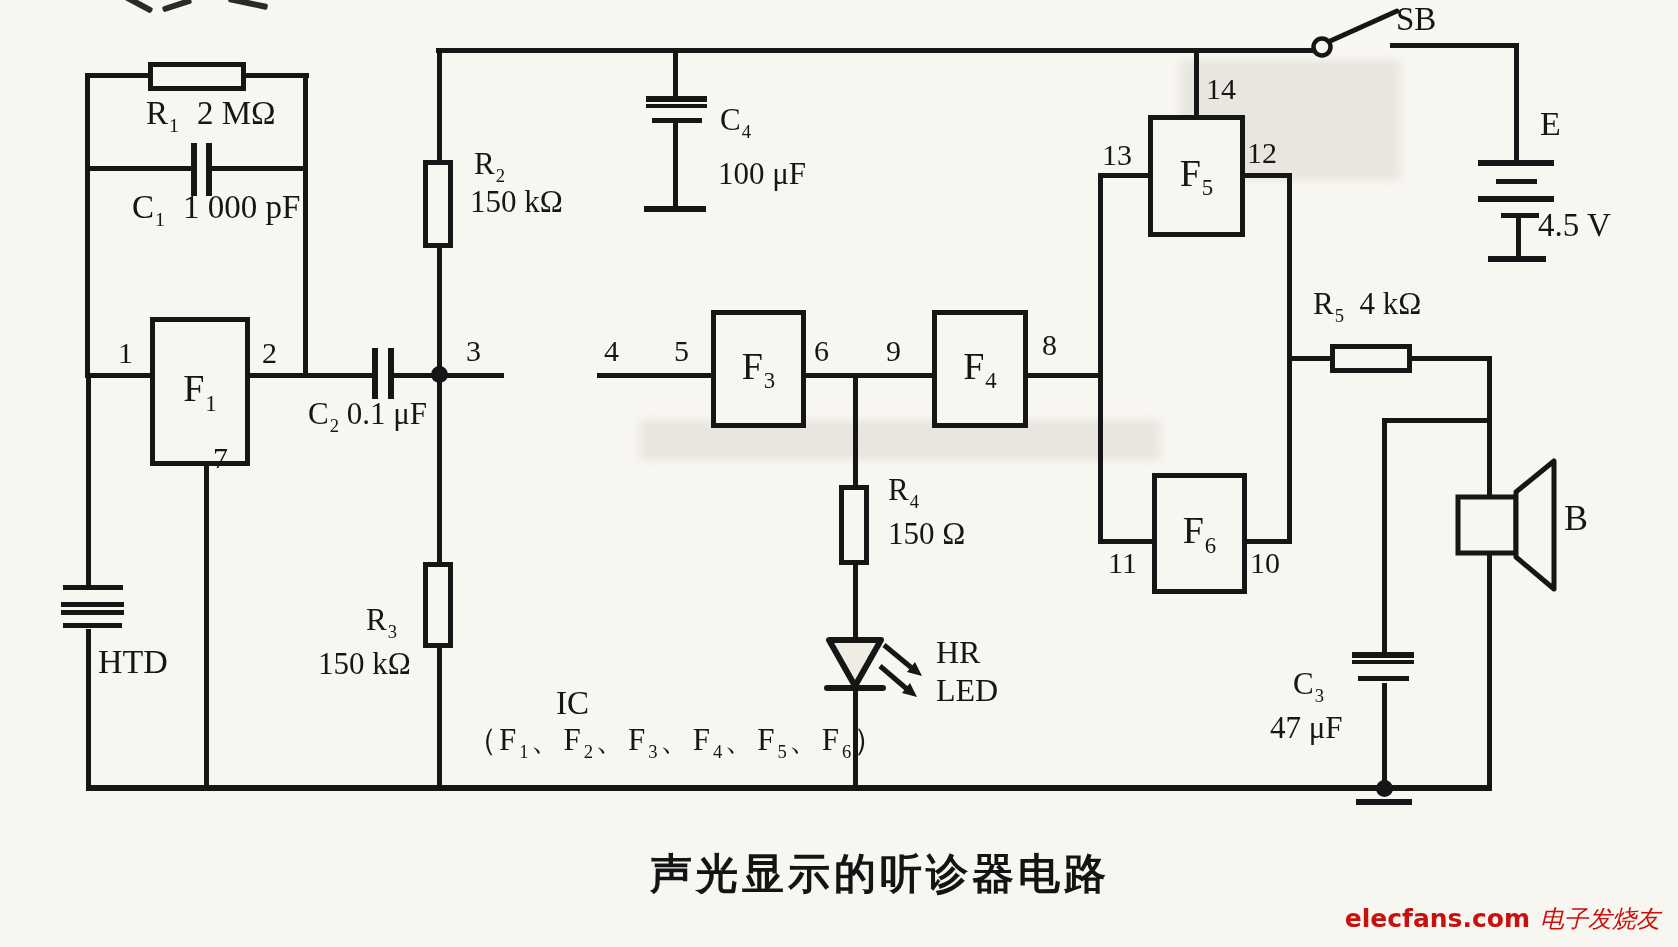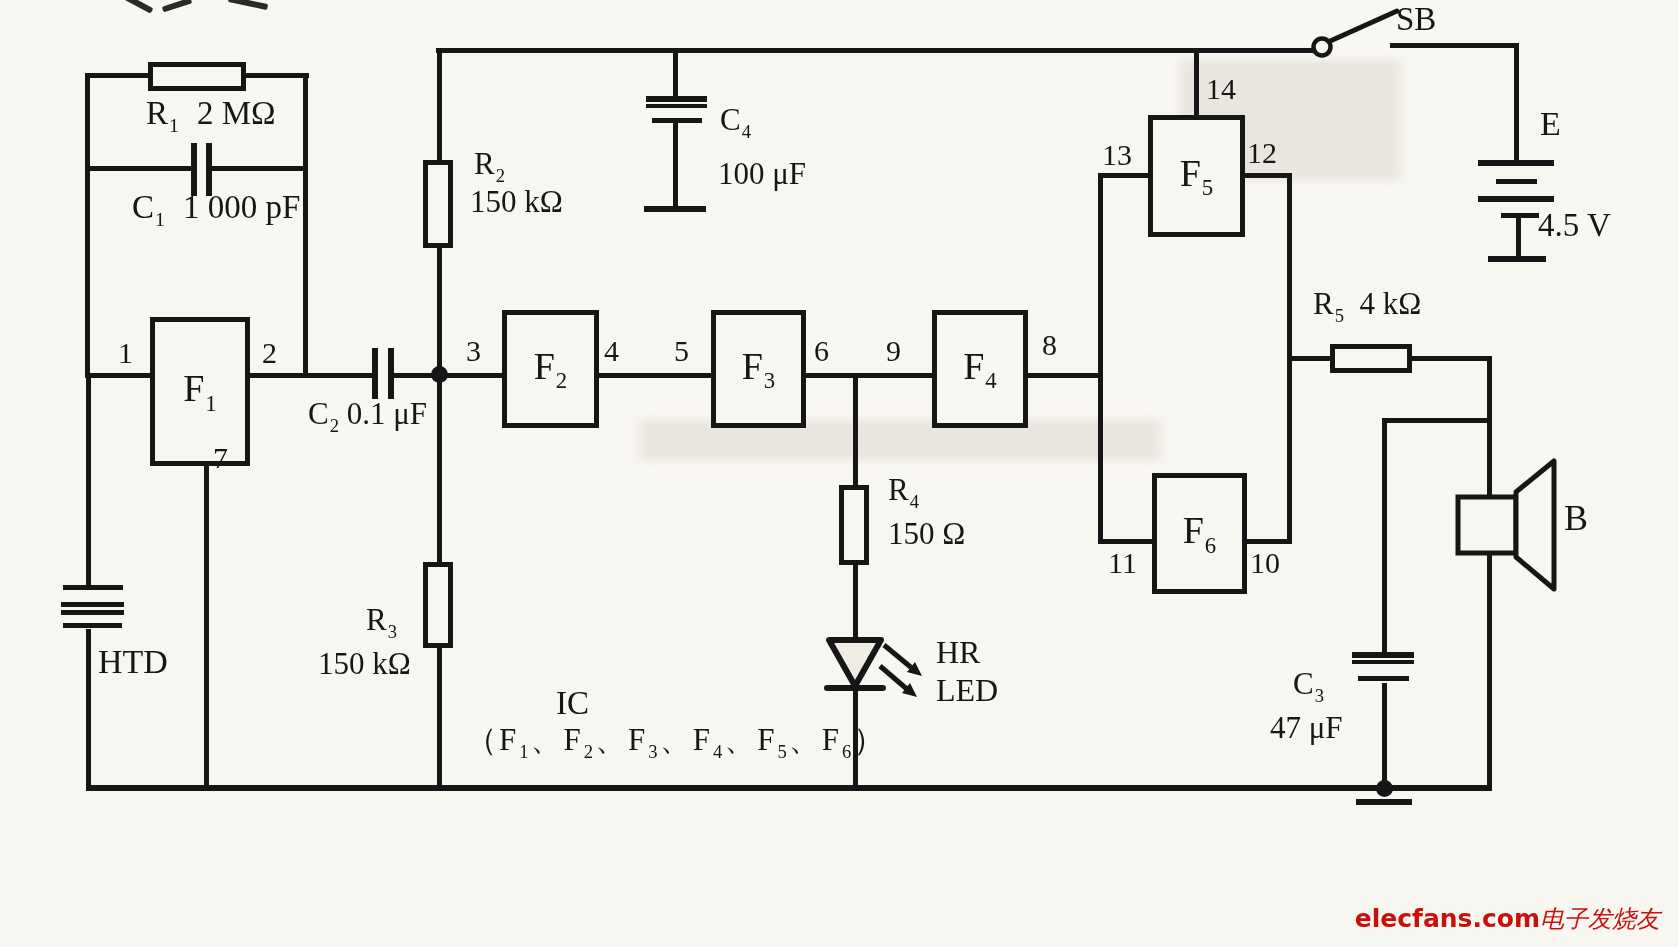--- a/index.html
+++ b/index.html
@@ -22,21 +22,21 @@
   sub { font-size:0.60em; vertical-align:-0.42em; margin-left:1px; }
   .gap { display:inline-block; width:18px; }
   .title {
     position:absolute; font-family:"DejaVu Sans", sans-serif;
     font-weight:bold; font-size:42px; letter-spacing:4px; color:#141414;
   }
   .wm {
     position:absolute; color:#c8100d; font-family:"DejaVu Sans", sans-serif;
     font-weight:bold; font-size:25px; white-space:nowrap;
   }
-  .wm .slogan { font-weight:normal; font-style:italic; margin-left:0; font-size:24px; }
+  .wm .slogan { font-weight:normal; font-style:italic; margin-left:10px; font-size:24px; }
   .pen { position:absolute; background:#2a2a2a; border-radius:2px; }
   .smudge { position:absolute; background:#a49f93; opacity:.18; filter:blur(4px); }
   svg { position:absolute; overflow:visible; }
 </style>
 </head>
 <body>
 
 <div class="canvas">
 
   <div class="pen" style="left:120px;top:0;width:34px;height:6px;transform:rotate(28deg)"></div>
@@ -145,23 +145,20 @@
     <polygon points="112,69 97,65 105,55" fill="#161616"></polygon>
   </svg>
 
   <svg style="left:1448px;top:448px;width:130px;height:155px" viewBox="0 0 130 155">
     <rect x="10" y="49" width="58" height="56" fill="#f8f6f1" stroke="#161616" stroke-width="5"></rect>
     <polygon points="68,44 106,13 106,141 68,109" fill="#f8f6f1" stroke="#161616" stroke-width="5" stroke-linejoin="round"></polygon>
   </svg>
 
   <div class="box" style="left:150px;top:317px;width:100px;height:149px">
     <span class="flabel"><span>F</span><sub>1</sub></span>
-  </div>
-  <div class="box" style="left:502px;top:310px;width:97px;height:118px">
-    <span class="flabel"><span>F</span><sub>2</sub></span>
   </div>
   <div class="box" style="left:711px;top:310px;width:95px;height:118px">
     <span class="flabel"><span>F</span><sub>3</sub></span>
   </div>
   <div class="box" style="left:932px;top:310px;width:96px;height:118px">
     <span class="flabel"><span>F</span><sub>4</sub></span>
   </div>
   <div class="box" style="left:1148px;top:115px;width:97px;height:122px">
     <span class="flabel"><span>F</span><sub>5</sub></span>
   </div>
@@ -223,17 +220,18 @@
   <div class="lbl" style="left:1538px;top:208px;font-size:33px">4.5 V</div>
   <div class="lbl" style="left:1564px;top:500px;font-size:36px">B</div>
   <div class="lbl" style="left:936px;top:636px;font-size:32px">HR</div>
   <div class="lbl" style="left:936px;top:674px;font-size:32px">LED</div>
 
   <div class="lbl" style="left:556px;top:686px;font-size:33px">IC</div>
   <div class="lbl" style="left:466px;top:724px;letter-spacing:2px">
     <span>（</span><span>F</span><sub>1</sub><span>、</span><span>F</span><sub>2</sub><span>、</span><span>F</span><sub>3</sub><span>、</span><span>F</span><sub>4</sub><span>、</span><span>F</span><sub>5</sub><span>、</span><span>F</span><sub>6</sub><span>）</span>
   </div>
 
+  <div class="title" style="left:650px;top:846px;width:460px;text-align:center">声光显示的听诊器电路</div>
   <div class="wm" style="right:18px;top:903px">
     <span>elecfans.com</span><span class="slogan">电子发烧友</span>
   </div>
 
 </div>
 
 </body></html>

